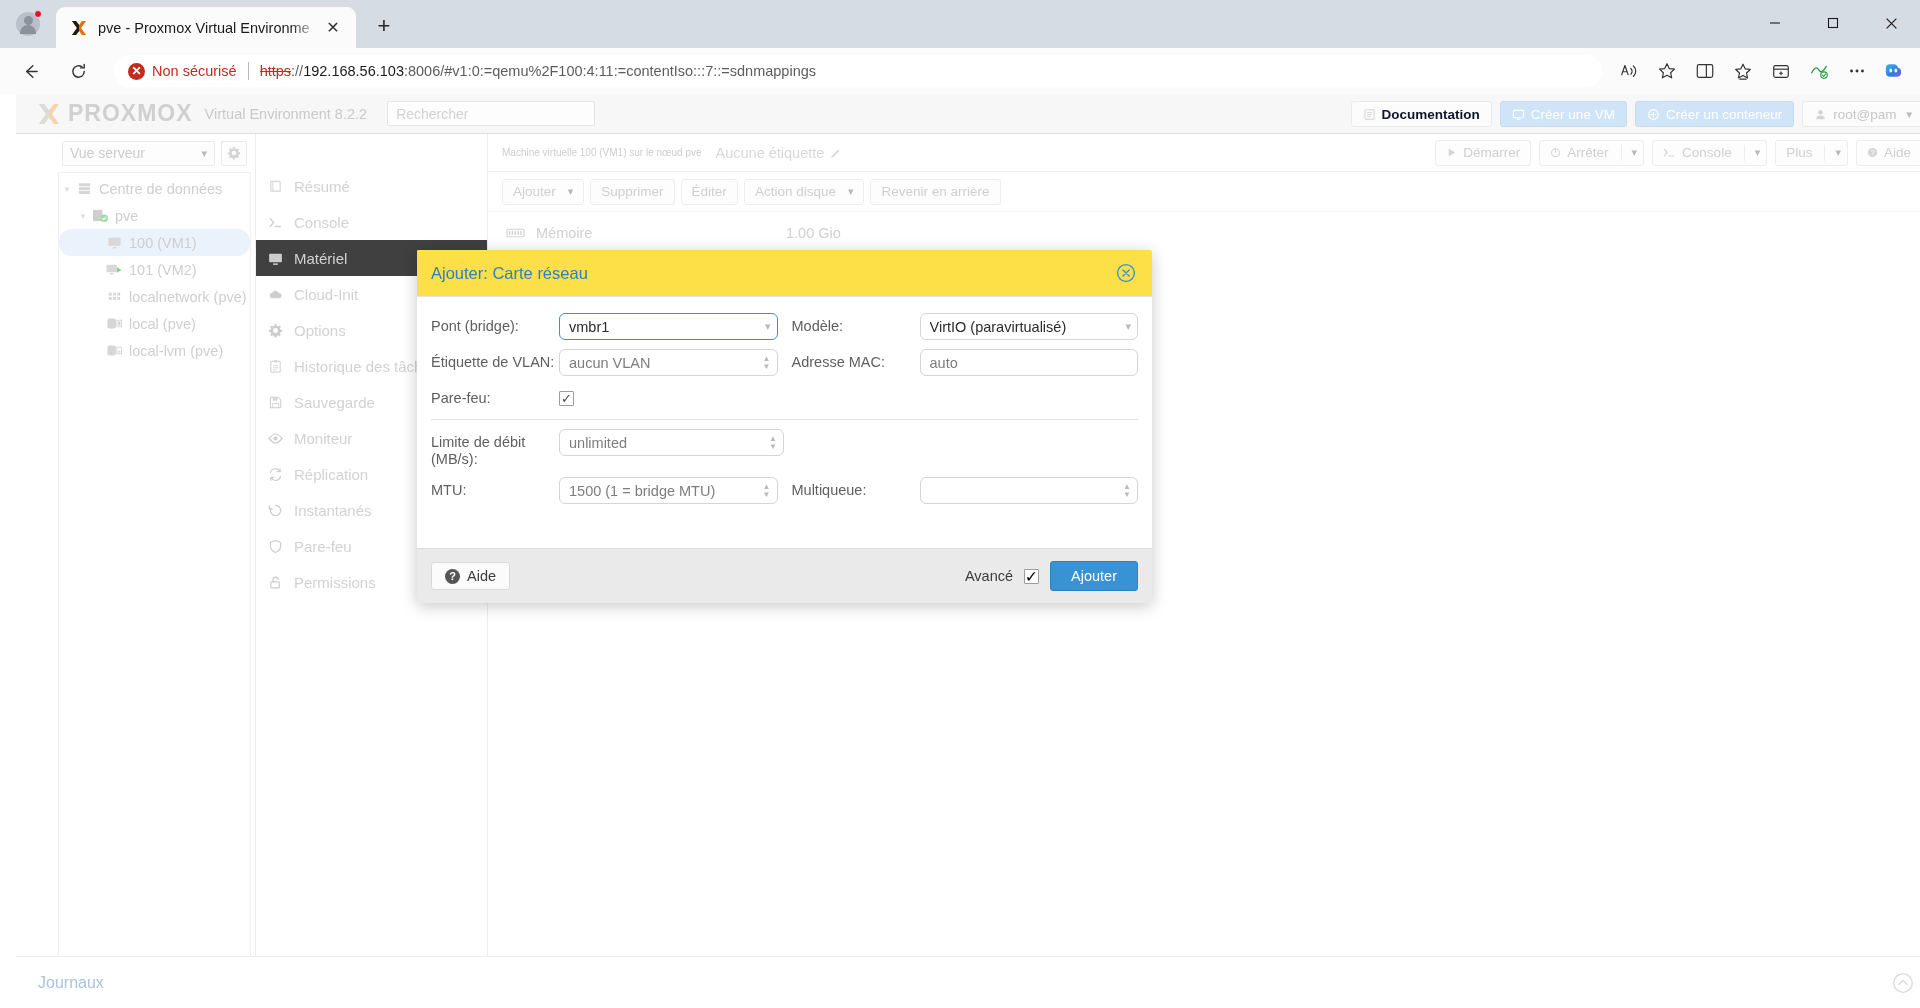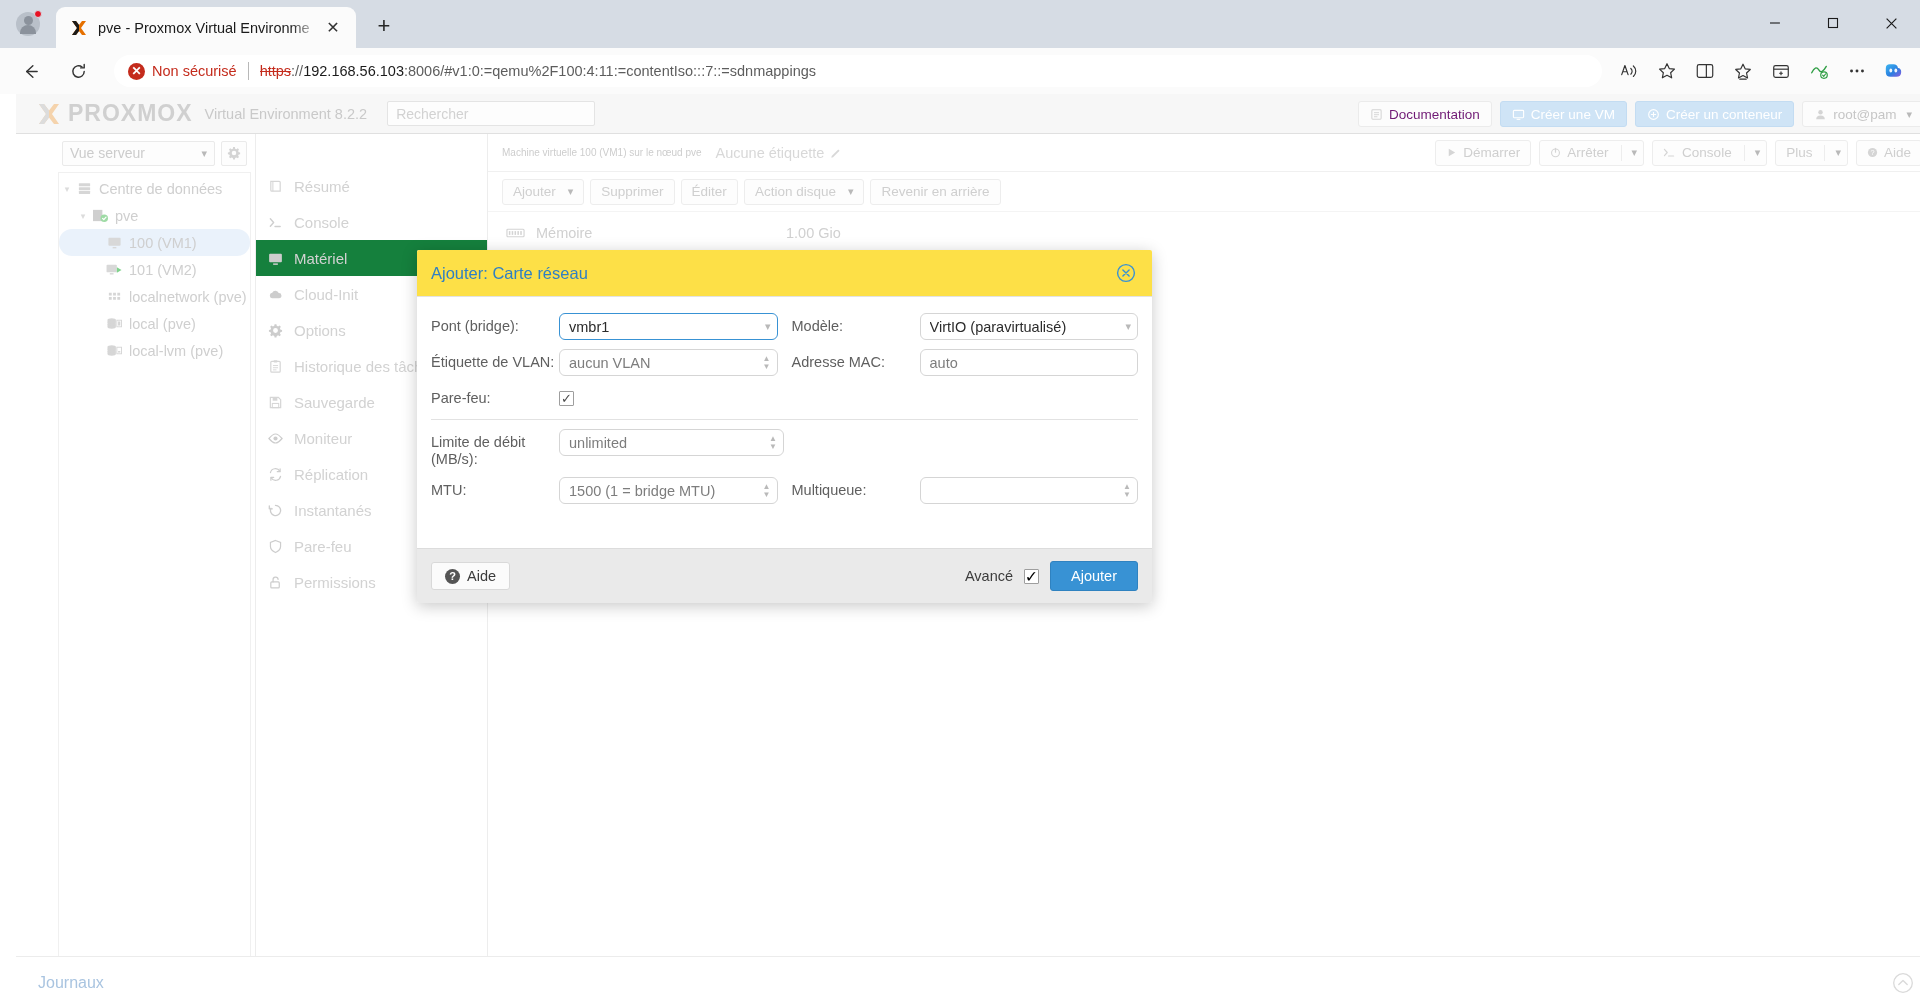--- a/index.html
+++ b/index.html
@@ -156,21 +156,21 @@
   }
   .pve-header-right {
     position: absolute; right: 12px; top: 0; height: 40px;
     display: flex; align-items: center; gap: 8px;
   }
   .hbtn {
     height: 26px; border-radius: 3px;
     display: flex; align-items: center; gap: 6px;
     padding: 0 11px; font-size: 13.5px; white-space: nowrap;
   }
-  .hbtn-plain { background: #fcfcfc; border: 1px solid #ebebeb; color: #701a75; }
+  .hbtn-plain { background: #fcfcfc; border: 1px solid #ebebeb; color: #0f172a; font-weight: bold; }
   .hbtn-blue { background: #cfe4f6; border: 1px solid #c3dcf2; color: #ffffff; }
   .hbtn-user { background: #fcfcfc; border: 1px solid #ebebeb; color: #c6c6c6; }
 
   .pve-body { position: relative; height: 874px; display: flex; }
 
   
   .sidebar {
     width: 240px; flex: none;
     border-right: 1px solid #ededed;
     background: #ffffff;
@@ -222,21 +222,21 @@
     width: 232px; flex: none;
     border-right: 1px solid #ededed;
     background: #ffffff;
     padding-top: 34px;
   }
   .navitem {
     display: flex; align-items: center; height: 36px;
     padding-left: 12px; font-size: 15px; color: #d2d2d2;
     white-space: nowrap;
   }
-  .navitem.sel { background: #15803d; }
+  .navitem.sel { background: #404040; }
   .navicon {
     width: 26px; flex: none; display: flex; align-items: center;
     color: #d6d6d6;
   }
 
   
   .content { flex: 1; position: relative; min-width: 0; }
   .content-head {
     height: 38px; display: flex; align-items: center;
     padding: 0 14px; gap: 14px;

